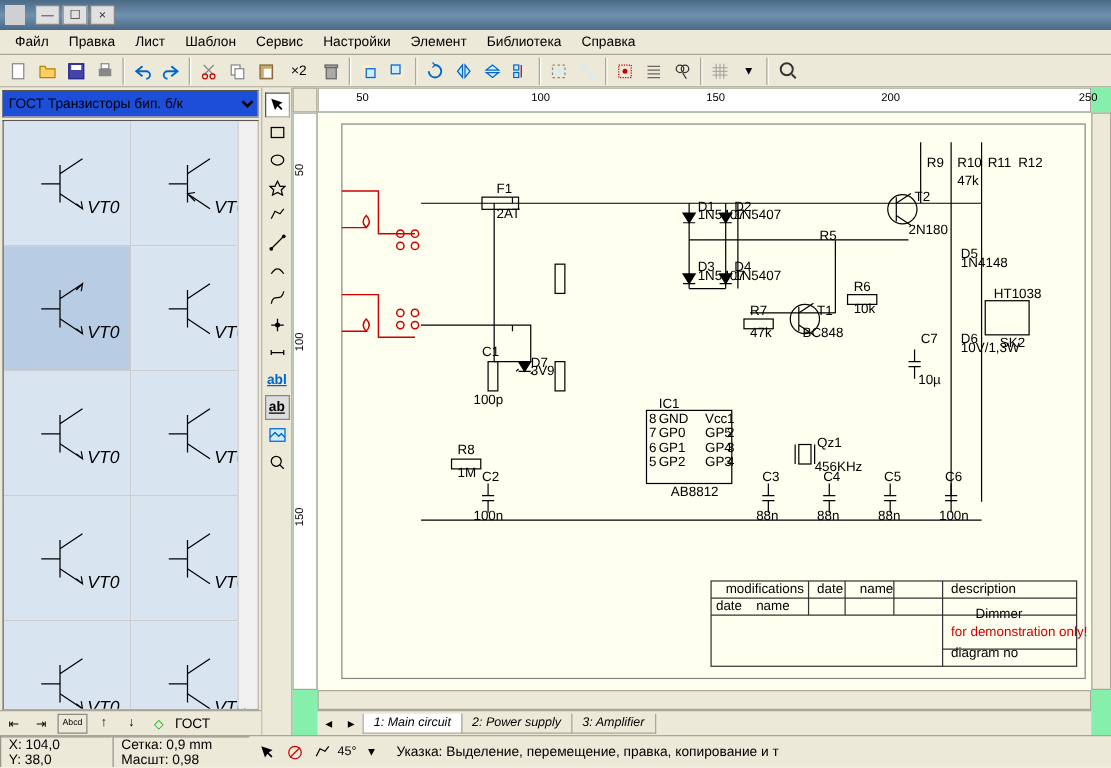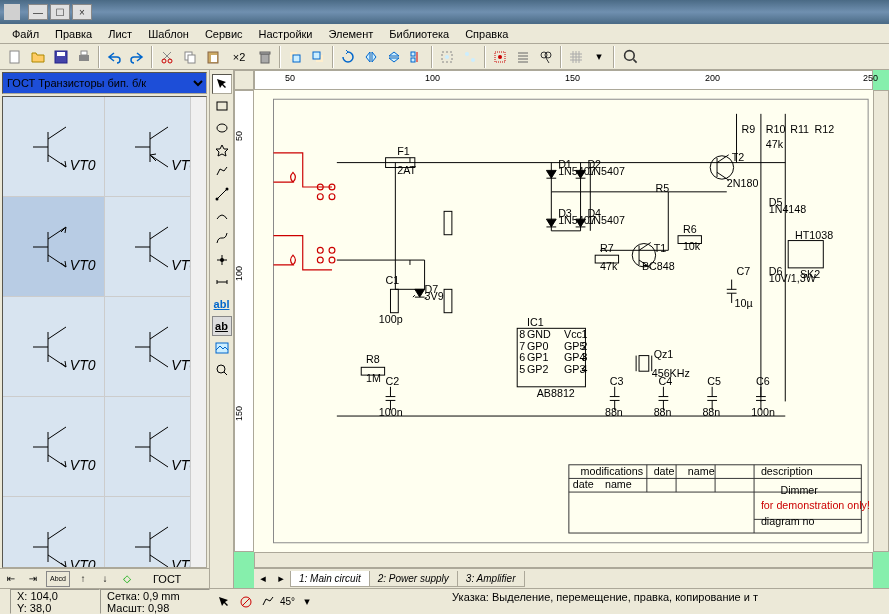--- a/index.html
+++ b/index.html
@@ -29,21 +29,21 @@
 .lib-combo { height: 22px; margin: 2px; }
 .lib-combo select { width: 100%; height: 100%; font-size: 11px; background: #1d4ed8; border: 1px inset #aca899; }
 .lib-grid { flex: 1; background: #fff; border: 1px inset #aca899; margin: 0 2px; overflow: hidden; position: relative; }
 .lib-cells { display: grid; grid-template-columns: 1fr 1fr; grid-auto-rows: 100px; }
 .lib-cell { border-right: 1px solid #ccc; border-bottom: 1px solid #ccc; display: flex; align-items: center; justify-content: center; position: relative; background: #d8e4f0; }
 .lib-cell.selected { background: #b8cce4; }
 .lib-cell .lbl { position: absolute; top: 20px; right: 8px; font-size: 14px; font-style: italic; margin-top: 40px; }
 .lib-scrollbar { position: absolute; right: 0; top: 0; width: 16px; height: 100%; background: #f0f0f0; border-left: 1px solid #ccc; }
 .lib-toolbar { height: 20px; background: #ece9d8; display: flex; align-items: center; padding: 2px; gap: 4px; border-top: 1px solid #aca899; }
 .lib-toolbar .lt-btn { width: 18px; height: 16px; display: flex; align-items: center; justify-content: center; font-size: 10px; }
-.lib-toolbar .lt-label { margin-left: 13px; }
+.lib-toolbar .lt-label { margin-left: 0; }
 
 
 .toolpalette { width: 24px; background: #ece9d8; border-right: 1px solid #aca899; display: flex; flex-direction: column; align-items: center; padding-top: 4px; gap: 2px; }
 .tp-btn { width: 20px; height: 20px; display: flex; align-items: center; justify-content: center; border: 1px solid transparent; text-decoration: underline; }
 .tp-btn.active { border: 1px inset #aca899; background: #fff; }
 
 
 .canvas-area { flex: 1; display: flex; flex-direction: column; background: #86efac; position: relative; }
 .ruler-corner { position: absolute; left: 0; top: 0; width: 20px; height: 20px; background: #ece9d8; border: 1px solid #aca899; }
 .ruler-h { position: absolute; left: 20px; top: 0; right: 16px; height: 20px; background: #fff; border: 1px solid #aca899; font-size: 9px; }
@@ -54,25 +54,25 @@
 .canvas { width: 100%; height: 100%; background: #fffff0; position: relative; }
 .canvas svg { width: 100%; height: 100%; }
 .vscrollbar { position: absolute; right: 0; top: 20px; bottom: 36px; width: 16px; background: #ece9d8; border: 1px solid #aca899; }
 .hscrollbar { position: absolute; left: 20px; right: 16px; bottom: 20px; height: 16px; background: #ece9d8; border: 1px solid #aca899; }
 .tabs { position: absolute; left: 20px; right: 16px; bottom: 0; height: 20px; background: #ece9d8; display: flex; align-items: center; border-top: 1px solid #aca899; }
 .tab { padding: 2px 8px; border: 1px solid #aca899; border-top: none; background: #ece9d8; font-size: 10px; margin-right: -1px; font-style: italic; }
 .tab.active { background: #fff; }
 .tab-btn { width: 18px; height: 16px; display: flex; align-items: center; justify-content: center; }
 
 
-.statusbar { height: 26px; background: #ece9d8; border-top: 1px solid #aca899; display: flex; align-items: stretch; padding-left: 10px; }
+.statusbar { height: 26px; background: #ece9d8; border-top: 1px solid #aca899; display: flex; align-items: stretch; }
 .sb-panel { border: 1px inset #ece9d8; padding: 0 6px; display: flex; flex-direction: column; justify-content: center; font-size: 10px; }
 .sb-icons { display: flex; align-items: center; gap: 2px; padding: 0 4px; }
 .sb-icon { width: 20px; height: 20px; display: flex; align-items: center; justify-content: center; }
-.sb-hint { flex: 1; padding: 2px 6px; font-size: 10px; display: flex; flex-direction: row; justify-content: center; }
+.sb-hint { flex: 1; padding: 2px 6px; font-size: 10px; display: flex; flex-direction: column; justify-content: center; }
 
 
 .transistor { width: 50px; height: 60px; }
 </style>
 </head>
 <body>
 
 <div class="titlebar">
   <div class="app-icon"></div>
   <div class="win-btn">—</div>

